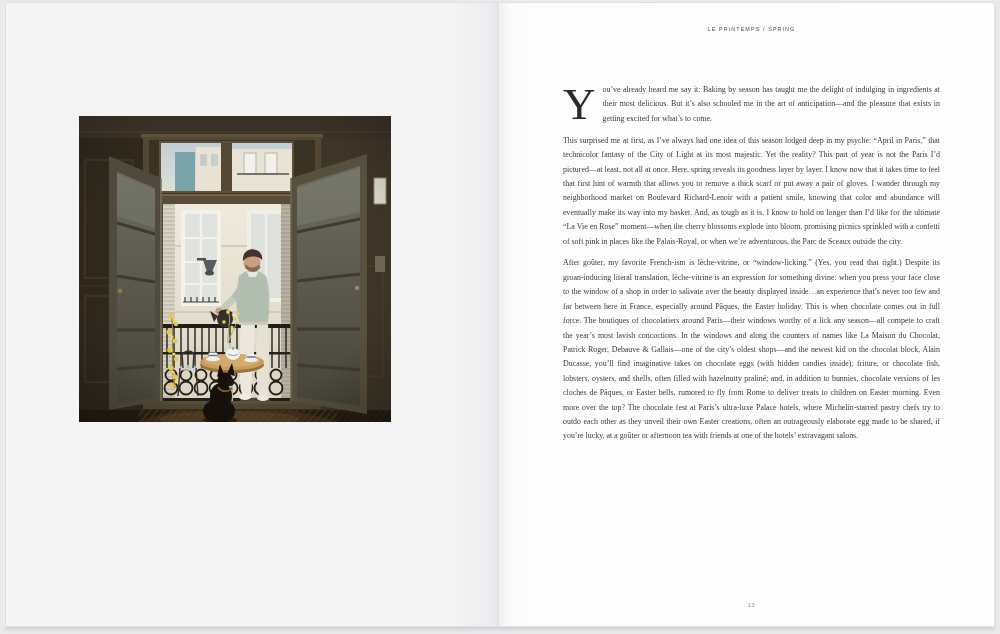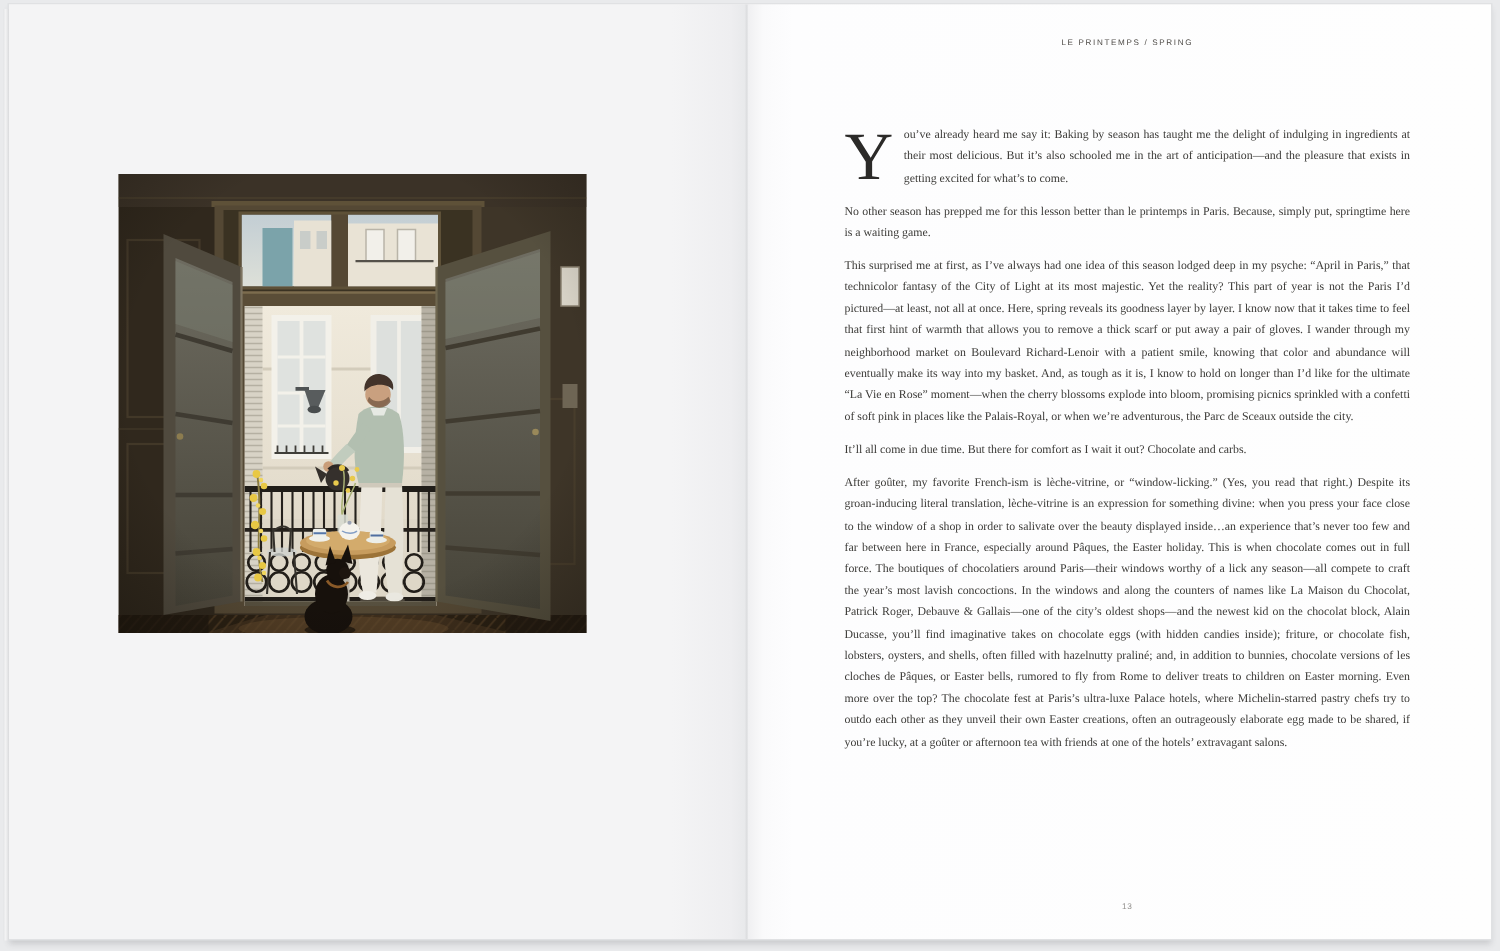--- a/index.html
+++ b/index.html
@@ -329,22 +329,20 @@
     </figure>
   </div>
 
   <div class="spine"></div>
 
   <div class="page page-right">
     <header class="running-head">LE PRINTEMPS / SPRING</header>
 
     <main class="text-column">
       <p><span class="dropcap">Y</span><span>ou’ve already heard me say it: Baking by season has taught me the delight of indulging in ingredients at their most delicious. But it’s also schooled me in the art of anticipation—and the pleasure that exists in getting excited for what’s to come.</span></p>
-      <p>No other season has prepped me for this lesson better than le printemps in Paris. Because, simply put, springtime here is a waiting game.</p>
       <p>This surprised me at first, as I’ve always had one idea of this season lodged deep in my psyche: “April in Paris,” that technicolor fantasy of the City of Light at its most majestic. Yet the reality? This part of year is not the Paris I’d pictured—at least, not all at once. Here, spring reveals its goodness layer by layer. I know now that it takes time to feel that first hint of warmth that allows you to remove a thick scarf or put away a pair of gloves. I wander through my neighborhood market on Boulevard Richard-Lenoir with a patient smile, knowing that color and abundance will eventually make its way into my basket. And, as tough as it is, I know to hold on longer than I’d like for the ultimate “La Vie en Rose” moment—when the cherry blossoms explode into bloom, promising picnics sprinkled with a confetti of soft pink in places like the Palais-Royal, or when we’re adventurous, the Parc de Sceaux outside the city.</p>
-      <p>It’ll all come in due time. But there for comfort as I wait it out? Chocolate and carbs.</p>
       <p>After goûter, my favorite French-ism is lèche-vitrine, or “window-licking.” (Yes, you read that right.) Despite its groan-inducing literal translation, lèche-vitrine is an expression for something divine: when you press your face close to the window of a shop in order to salivate over the beauty displayed inside…an experience that’s never too few and far between here in France, especially around Pâques, the Easter holiday. This is when chocolate comes out in full force. The boutiques of chocolatiers around Paris—their windows worthy of a lick any season—all compete to craft the year’s most lavish concoctions. In the windows and along the counters of names like La Maison du Chocolat, Patrick Roger, Debauve &amp; Gallais—one of the city’s oldest shops—and the newest kid on the chocolat block, Alain Ducasse, you’ll find imaginative takes on chocolate eggs (with hidden candies inside); friture, or chocolate fish, lobsters, oysters, and shells, often filled with hazelnutty praliné; and, in addition to bunnies, chocolate versions of les cloches de Pâques, or Easter bells, rumored to fly from Rome to deliver treats to children on Easter morning. Even more over the top? The chocolate fest at Paris’s ultra-luxe Palace hotels, where Michelin-starred pastry chefs try to outdo each other as they unveil their own Easter creations, often an outrageously elaborate egg made to be shared, if you’re lucky, at a goûter or afternoon tea with friends at one of the hotels’ extravagant salons.</p>
     </main>
 
     <footer class="folio">13</footer>
   </div>
 
 </div>
 
 </body></html>

